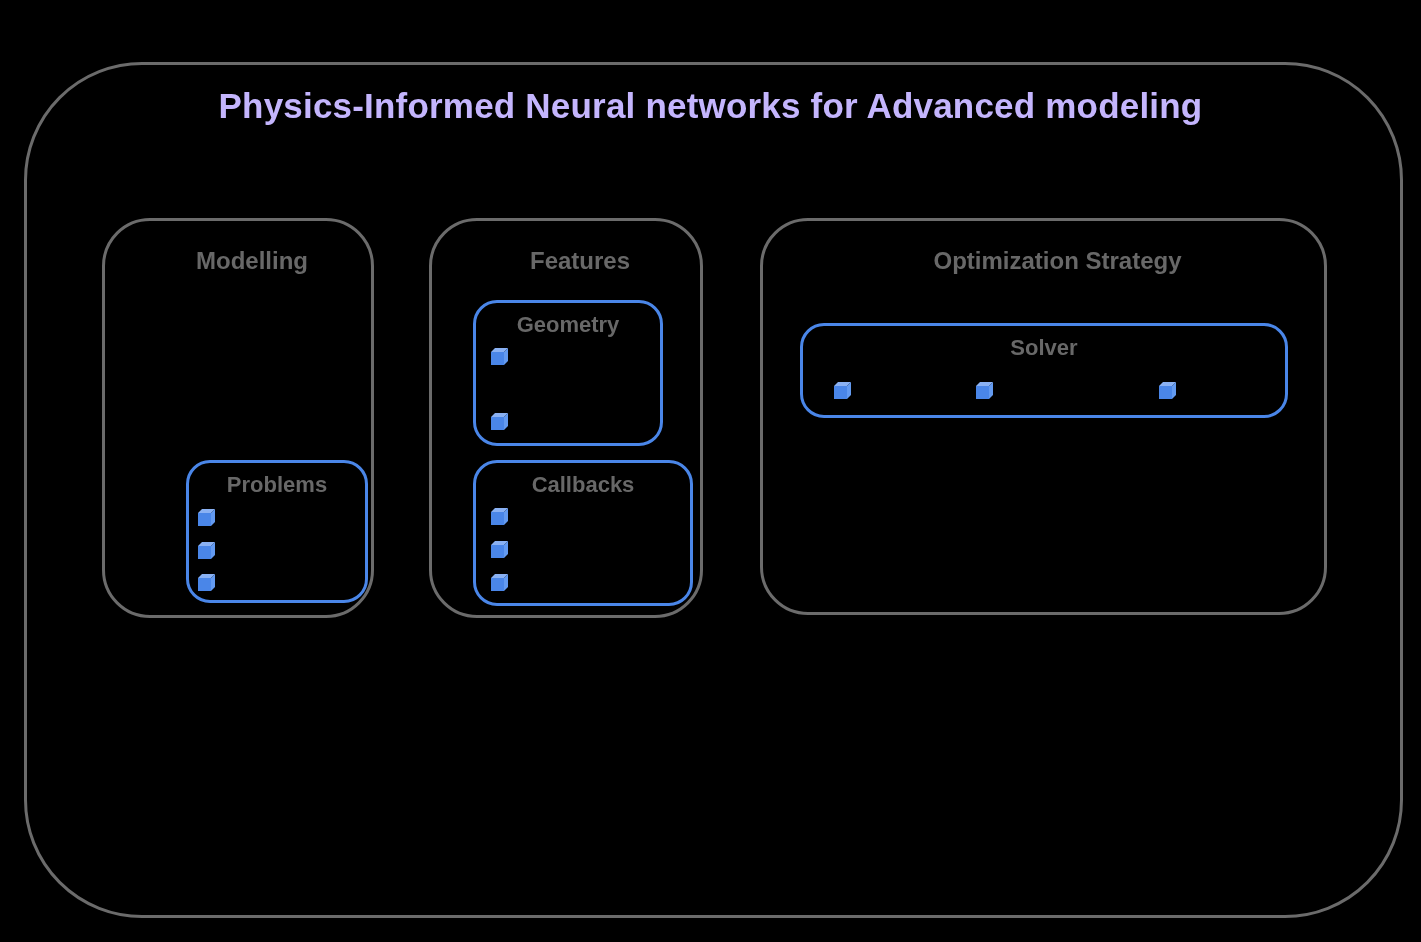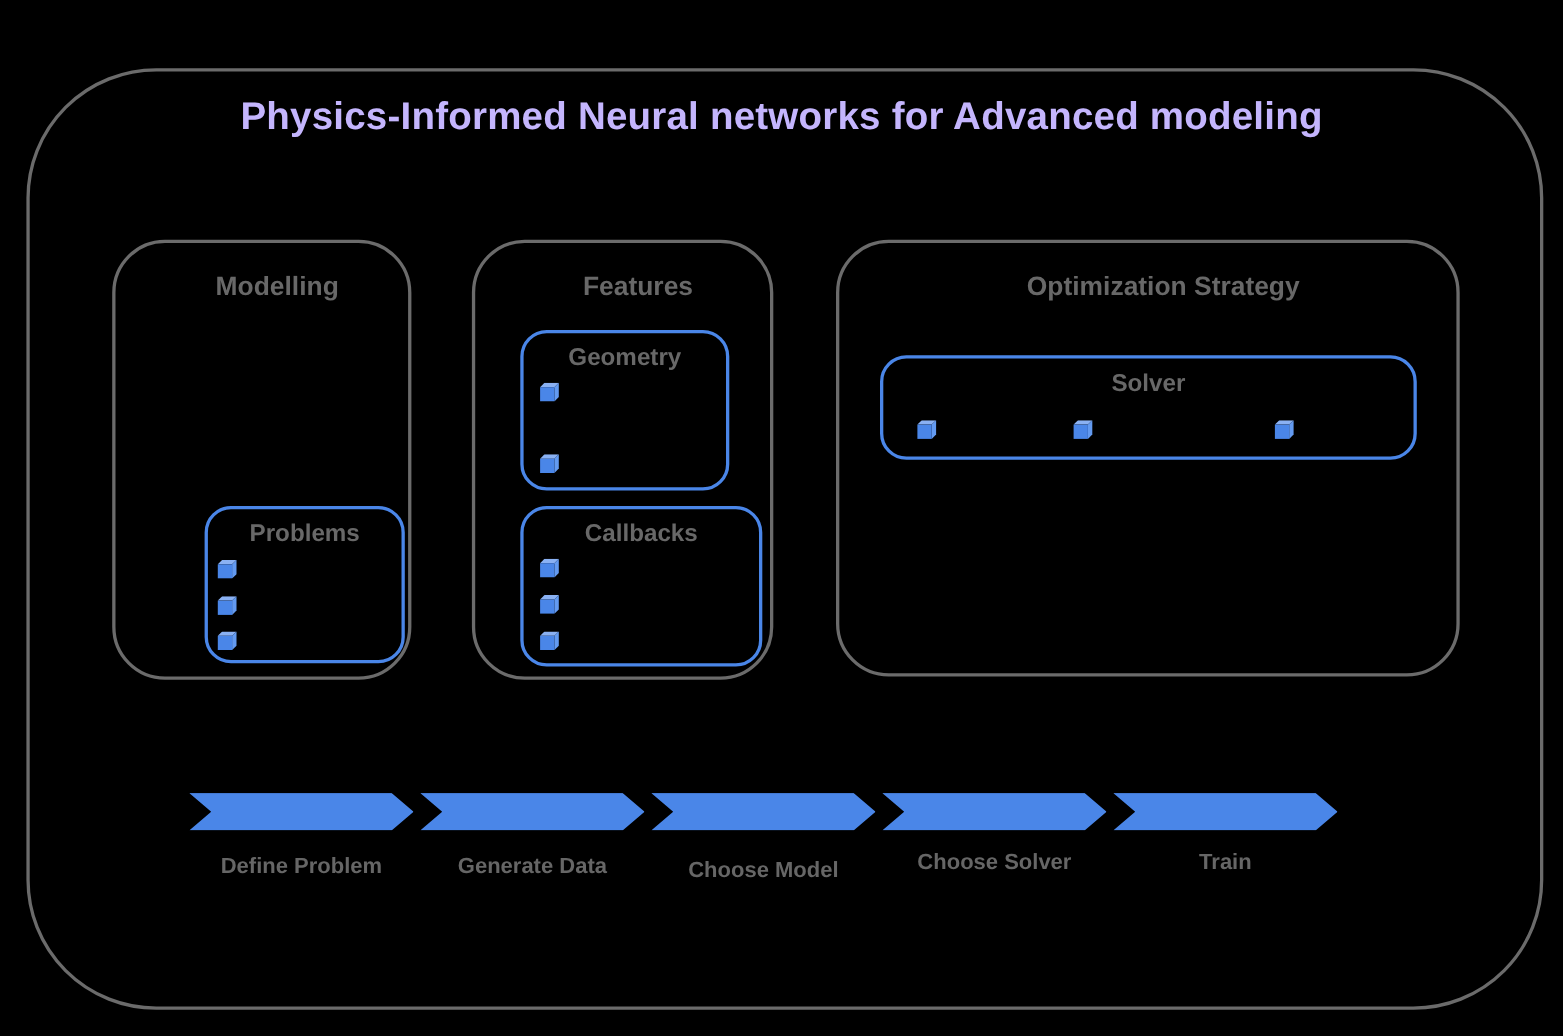--- a/index.html
+++ b/index.html
@@ -146,30 +146,14 @@
           <rect x="1" y="4" width="13" height="13" fill="#4a86e8"></rect>
         </svg>
       <svg class="cube" viewBox="0 0 19 17">
           <polygon points="1,4 14,4 18,0 5,0" fill="#8ab1f3"></polygon>
           <polygon points="14,4 18,0 18,13 14,17" fill="#639af0"></polygon>
           <rect x="1" y="4" width="13" height="13" fill="#4a86e8"></rect>
         </svg>
     </div>
   </div>
 
-  <div class="pipeline">
-    <div class="arrow-row">
-      <div class="arrow-step"></div>
-      <div class="arrow-step"></div>
-      <div class="arrow-step"></div>
-      <div class="arrow-step"></div>
-      <div class="arrow-step"></div>
-    </div>
-    <div class="label-row">
-      <div class="step-label">Define Problem</div>
-      <div class="step-label">Generate Data</div>
-      <div class="step-label">Choose Model</div>
-      <div class="step-label">Choose Solver</div>
-      <div class="step-label">Train</div>
-    </div>
-  </div>
 
 </div>
 
 </body></html>

